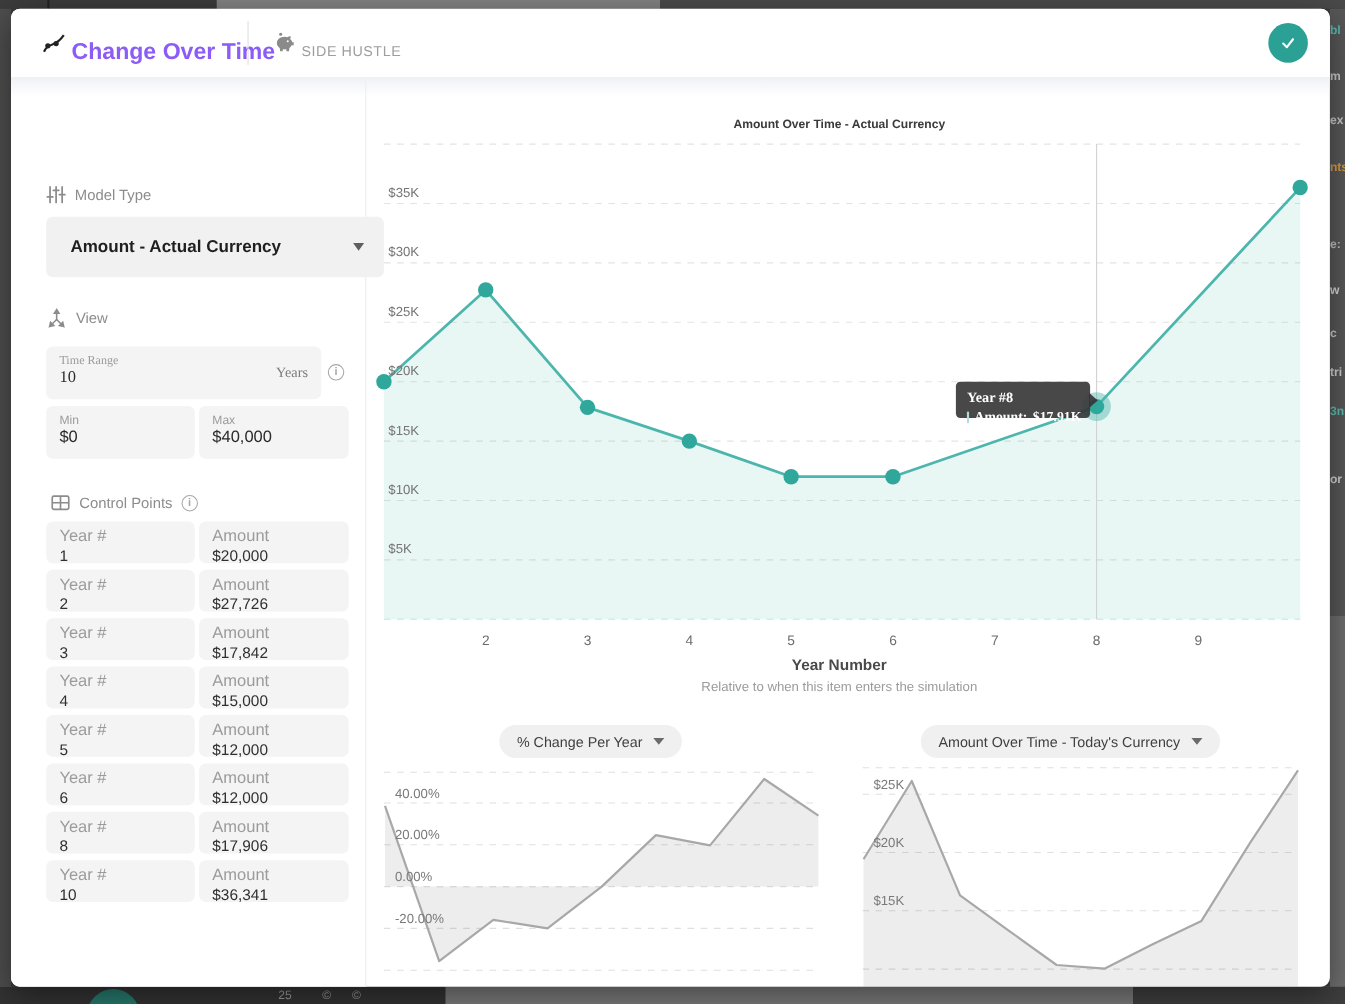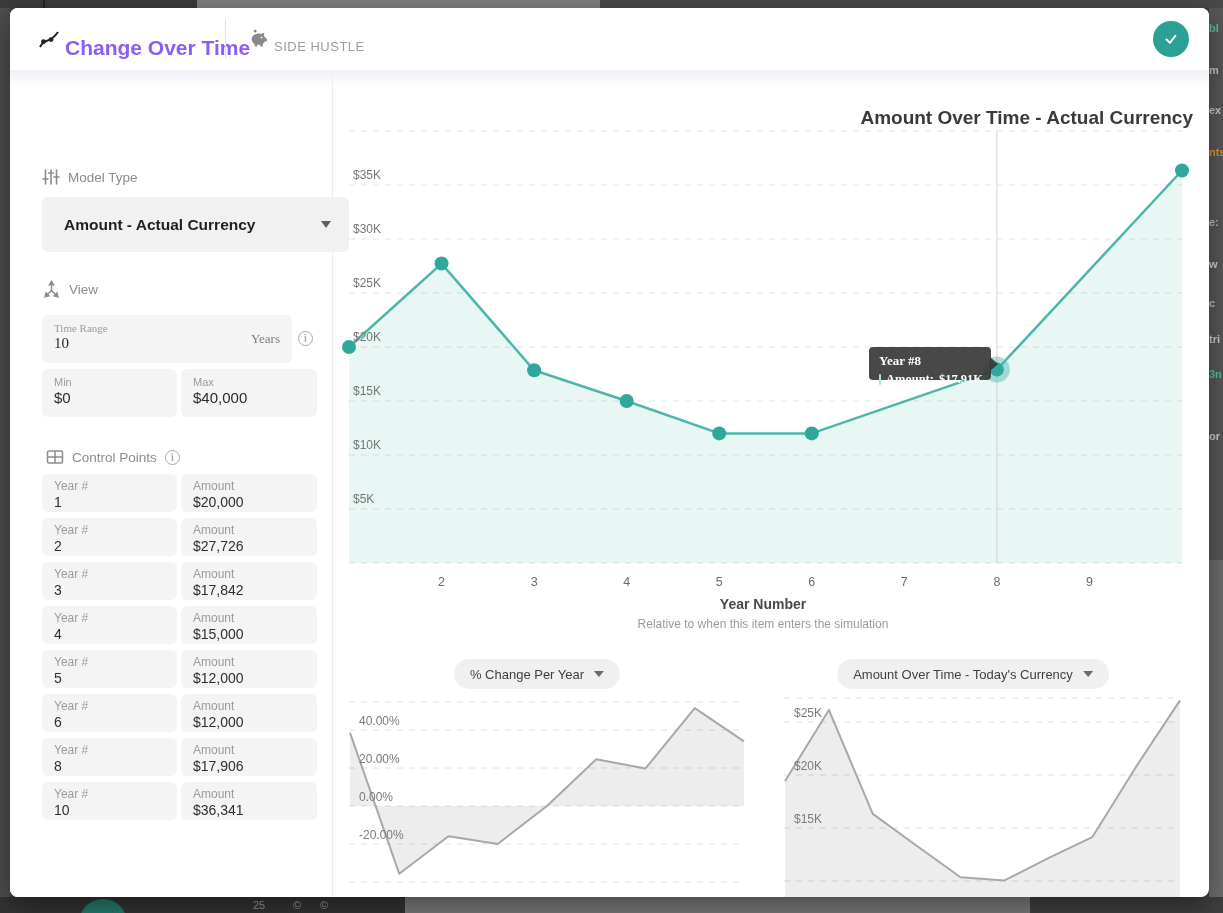--- a/index.html
+++ b/index.html
@@ -54,25 +54,25 @@
   .field .f-label { font-size:11px; color:#9b9b9b; padding:7px 12px 0; }
   .field .f-value { font-size:15px; color:#2b2b2b; padding:1px 12px 0; }
   .f-suffix { position:absolute; right:12px; top:16px; font-size:13px; color:#7b7b7b; }
   .tr-info { position:absolute; left:288px; top:261px; }
 
   .cp-list { position:absolute; left:32px; top:404px; width:275px; }
   .cp-row { display:flex; gap:4px; margin-bottom:6px; }
   .cp-field { position:relative; height:38px; background:#f4f4f4; border-radius:6px; cursor:text; }
   .cp-field.year { width:135px; }
   .cp-field.amount { width:136px; }
-  .cp-field .f-label { font-size:12px; color:#9b9b9b; padding:5px 12px 0; }
+  .cp-field .f-label { font-size:15px; color:#9b9b9b; padding:5px 12px 0; }
   .cp-field .f-value { font-size:14px; color:#2f2f2f; padding:1px 12px 0; }
 
   
-  .main-title { position:absolute; left:323px; width:860px; top:99px; text-align:right; font-size:19px; font-weight:700; color:#3a3a3a; z-index:22; }
+  .main-title { position:absolute; left:323px; width:860px; top:99px; text-align:center; font-size:11px; font-weight:700; color:#3a3a3a; z-index:22; }
   .main-chart-svg { position:absolute; left:329px; top:100px; z-index:15; }
   .xaxis-label { position:absolute; left:323px; width:860px; top:588px; text-align:center; font-size:14px; font-weight:700; color:#4a4a4a; }
   .xaxis-sub { position:absolute; left:323px; width:860px; top:609px; text-align:center; font-size:12px; color:#9b9b9b; }
 
   .tooltip { position:absolute; left:859px; top:339px; width:122px; height:33px; background:rgba(52,52,52,.9);
              border-radius:4px; color:#fff; padding:6px 10px; z-index:40;font-family:Liberation Serif, serif; }
   .tt-title { font-size:13px; font-weight:700; }
   .tt-row { display:flex; align-items:center; gap:5px; font-size:12.5px; font-weight:700; margin-top:3px; }
   .tt-swatch { width:11px; height:11px; border-radius:2px; background:#4db6ac; border:1px solid rgba(255,255,255,.55); }
   .tt-arrow { position:absolute; right:-7px; top:50%; margin-top:-7px; width:0; height:0;

